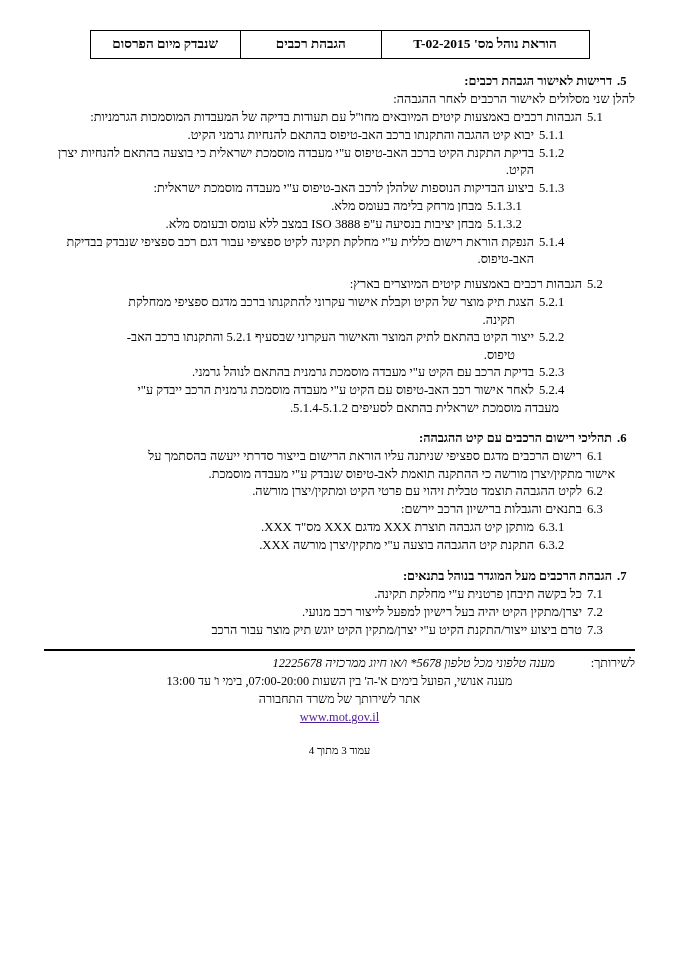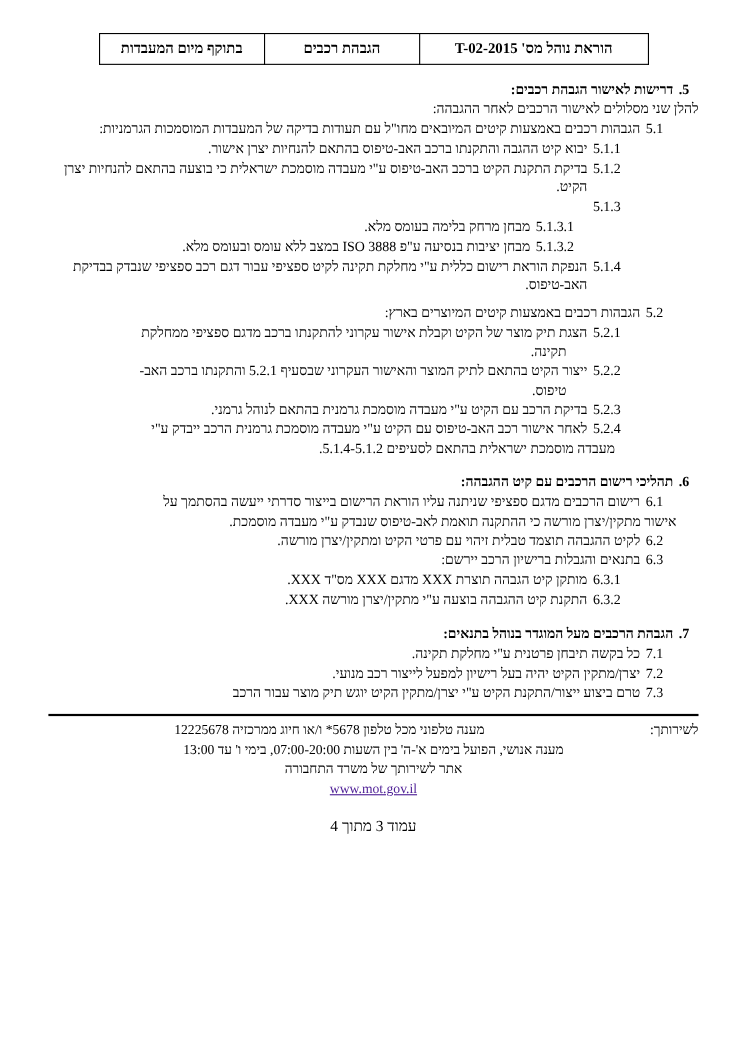--- a/index.html
+++ b/index.html
@@ -97,46 +97,47 @@
     display: flex;
     align-items: flex-start;
   }
   .footer-label {
     flex: 0 0 auto;
     padding-left: 8px;
     margin-left: 28px;
   }
   .footer-body {
     flex: 1 1 auto;
-    text-align: center;
+    text-align: right;
+    font-style: italic;
   }
   .footer-center {
     text-align: center;
   }
   .link {
     color: #4c1d95;
     text-decoration: underline;
   }
   .page-num {
     text-align: center;
-    font-size: 14px;
+    font-size: 11px;
     margin-top: 16px;
   }
 </style>
 </head>
 <body>
 
 <div class="page">
 
   <table class="header-table">
     <tbody>
         <tr>
       <td class="hc1">הוראת נוהל מס' T-02-2015</td>
       <td class="hc2">הגבהת רכבים</td>
-      <td class="hc3">בתוקף מיום המעבדות</td>
+      <td class="hc3">שנבדק מיום הפרסום</td>
     </tr>
   </tbody>
     </table>
 
   <div class="content">
 
     <div class="sec">
       <div class="row lvl1">
         <div class="num b">5.</div>
         <div class="txt b u">דרישות לאישור הגבהת רכבים:</div>
@@ -144,28 +145,29 @@
       <div class="row">
         <div class="txt">להלן שני מסלולים לאישור הרכבים לאחר ההגבהה:</div>
       </div>
 
       <div class="row lvl2">
         <div class="num">5.1</div>
         <div class="txt u">הגבהות רכבים באמצעות קיטים המיובאים מחו"ל עם תעודות בדיקה של המעבדות המוסמכות הגרמניות:</div>
       </div>
       <div class="row lvl3">
         <div class="num">5.1.1</div>
-        <div class="txt">יבוא קיט ההגבה והתקנתו ברכב האב-טיפוס בהתאם להנחיות יצרן אישור.</div>
+        <div class="txt">יבוא קיט ההגבה והתקנתו ברכב האב-טיפוס בהתאם להנחיות גרמני הקיט.</div>
       </div>
       <div class="row lvl3">
         <div class="num">5.1.2</div>
         <div class="txt">בדיקת התקנת הקיט ברכב האב-טיפוס ע"י מעבדה מוסמכת ישראלית כי בוצעה בהתאם להנחיות יצרן הקיט.</div>
       </div>
       <div class="row lvl3">
         <div class="num">5.1.3</div>
+        <div class="txt">ביצוע הבדיקות הנוספות שלהלן לרכב האב-טיפוס ע"י מעבדה מוסמכת ישראלית:</div>
       </div>
       <div class="row lvl4">
         <div class="num">5.1.3.1</div>
         <div class="txt">מבחן מרחק בלימה בעומס מלא.</div>
       </div>
       <div class="row lvl4">
         <div class="num">5.1.3.2</div>
         <div class="txt">מבחן יציבות בנסיעה ע"פ ISO 3888 במצב ללא עומס ובעומס מלא.</div>
       </div>
       <div class="row lvl3">

